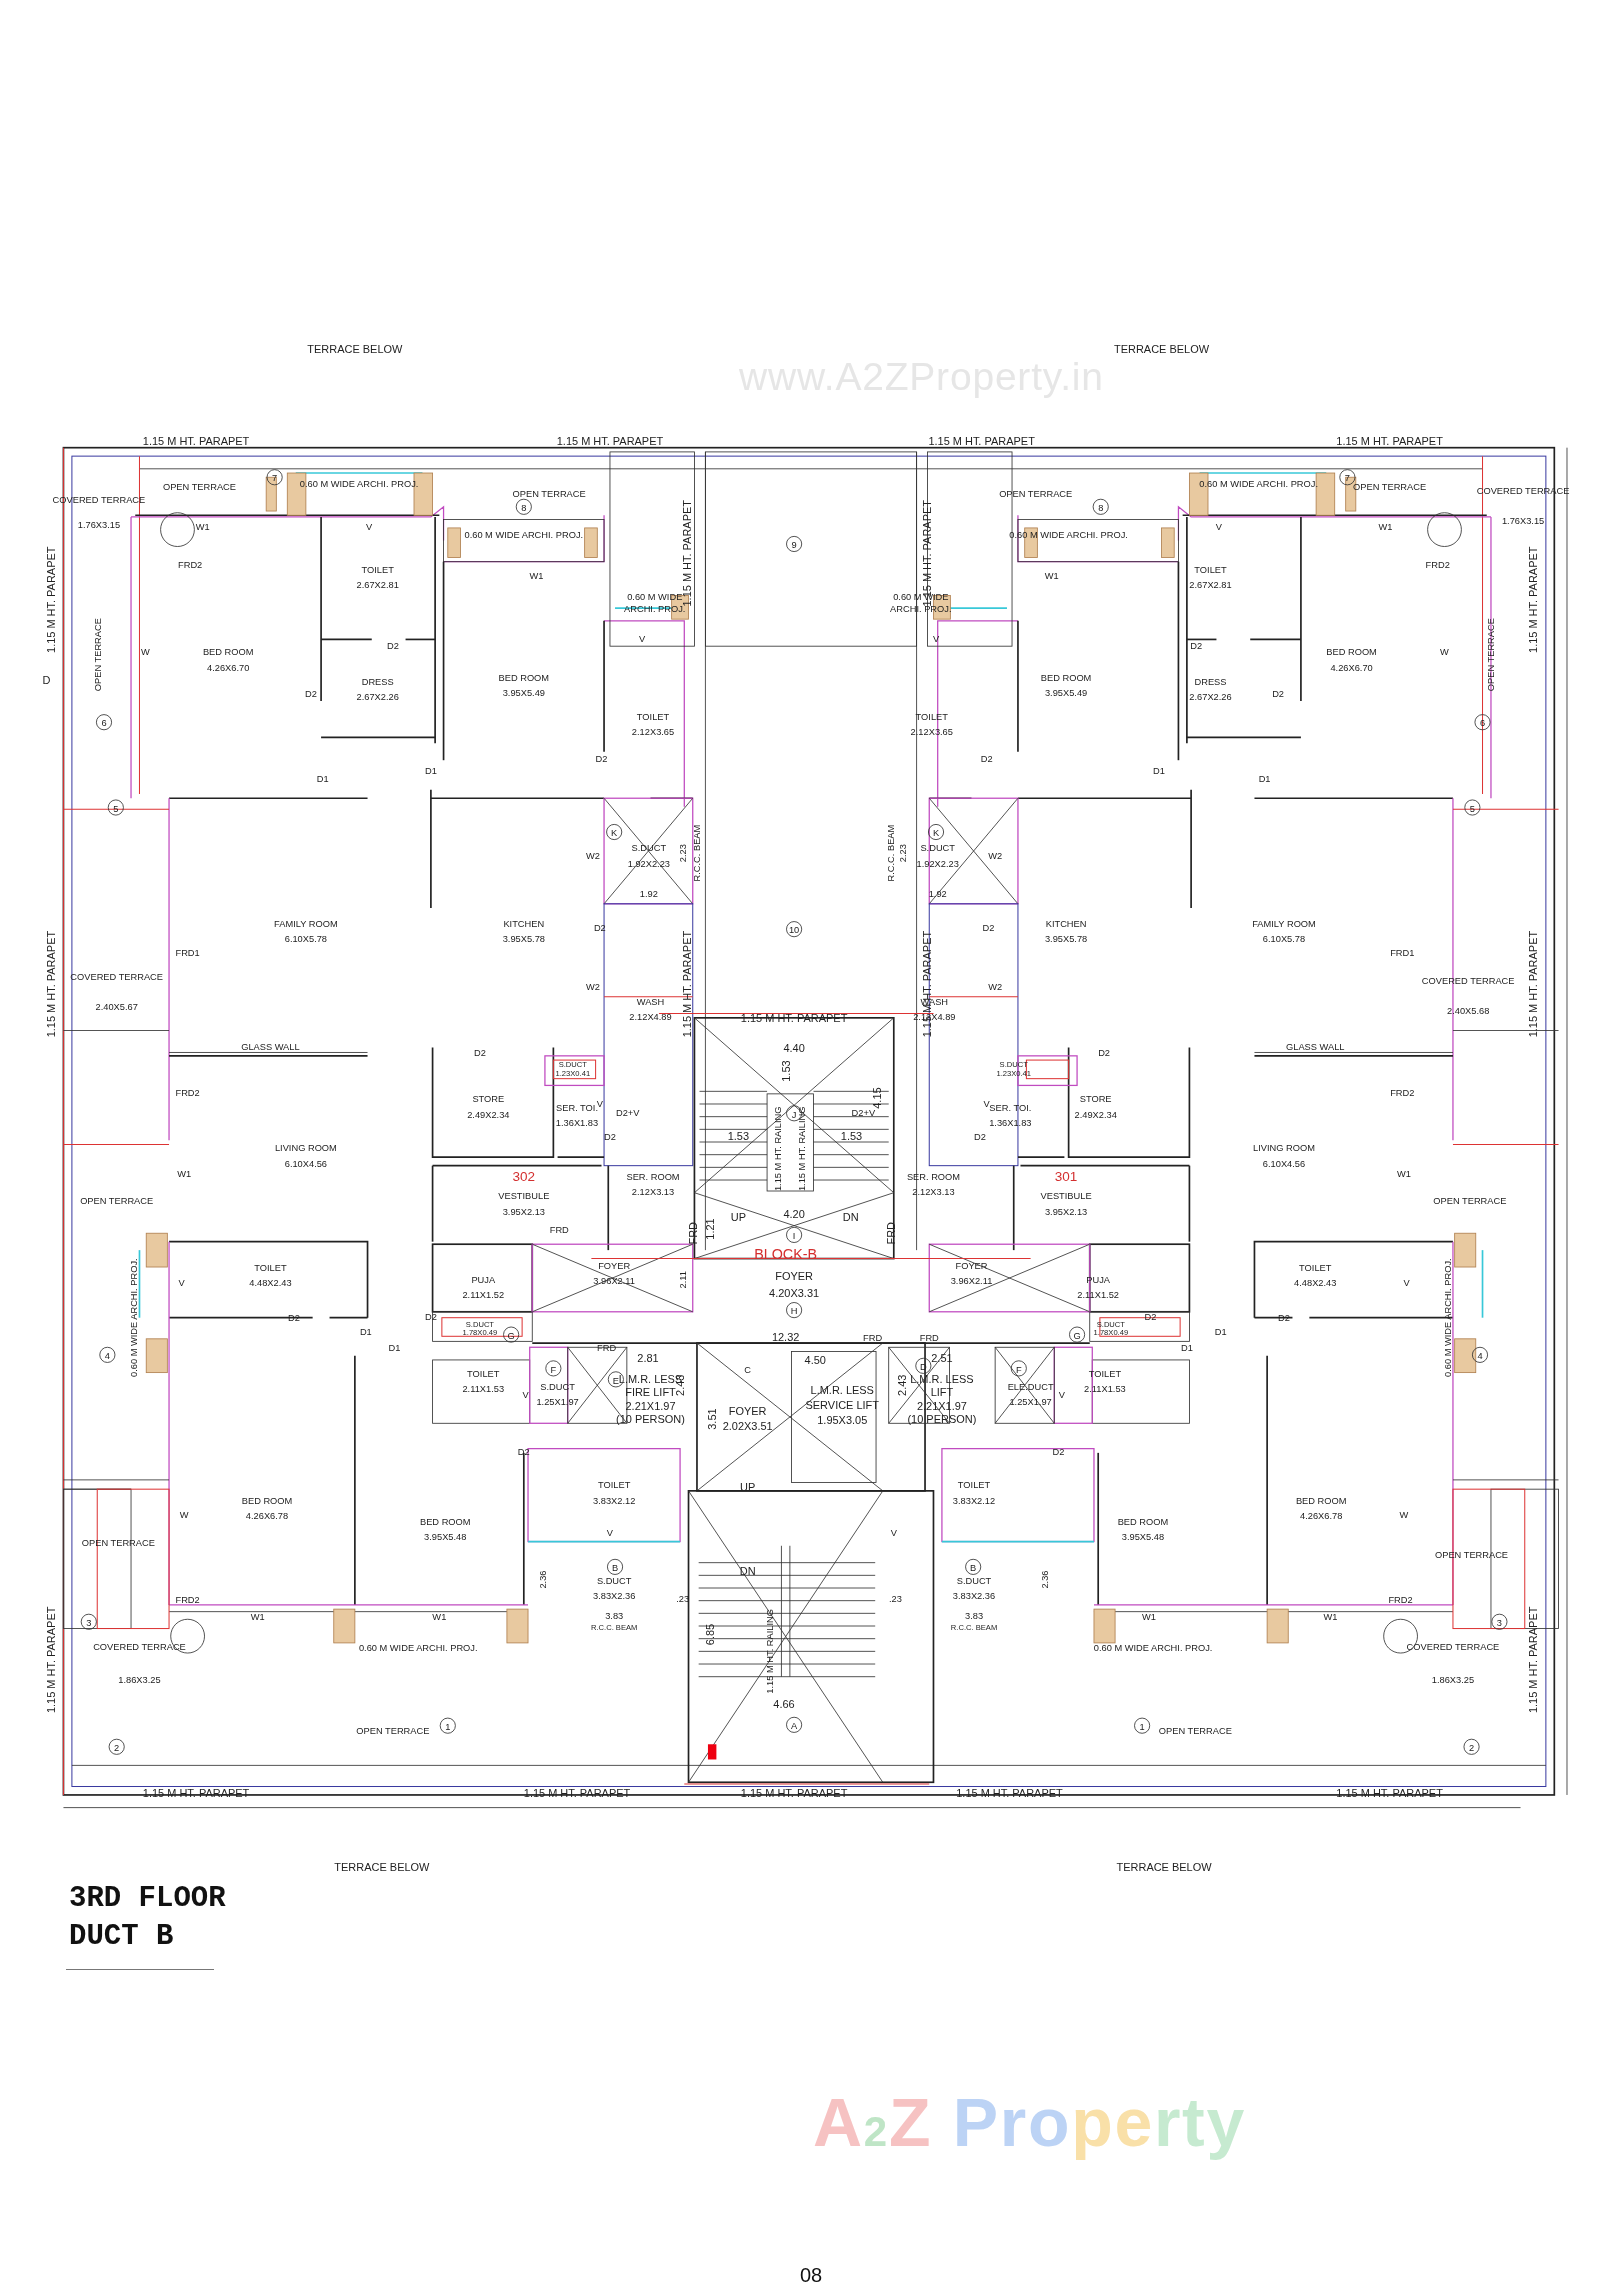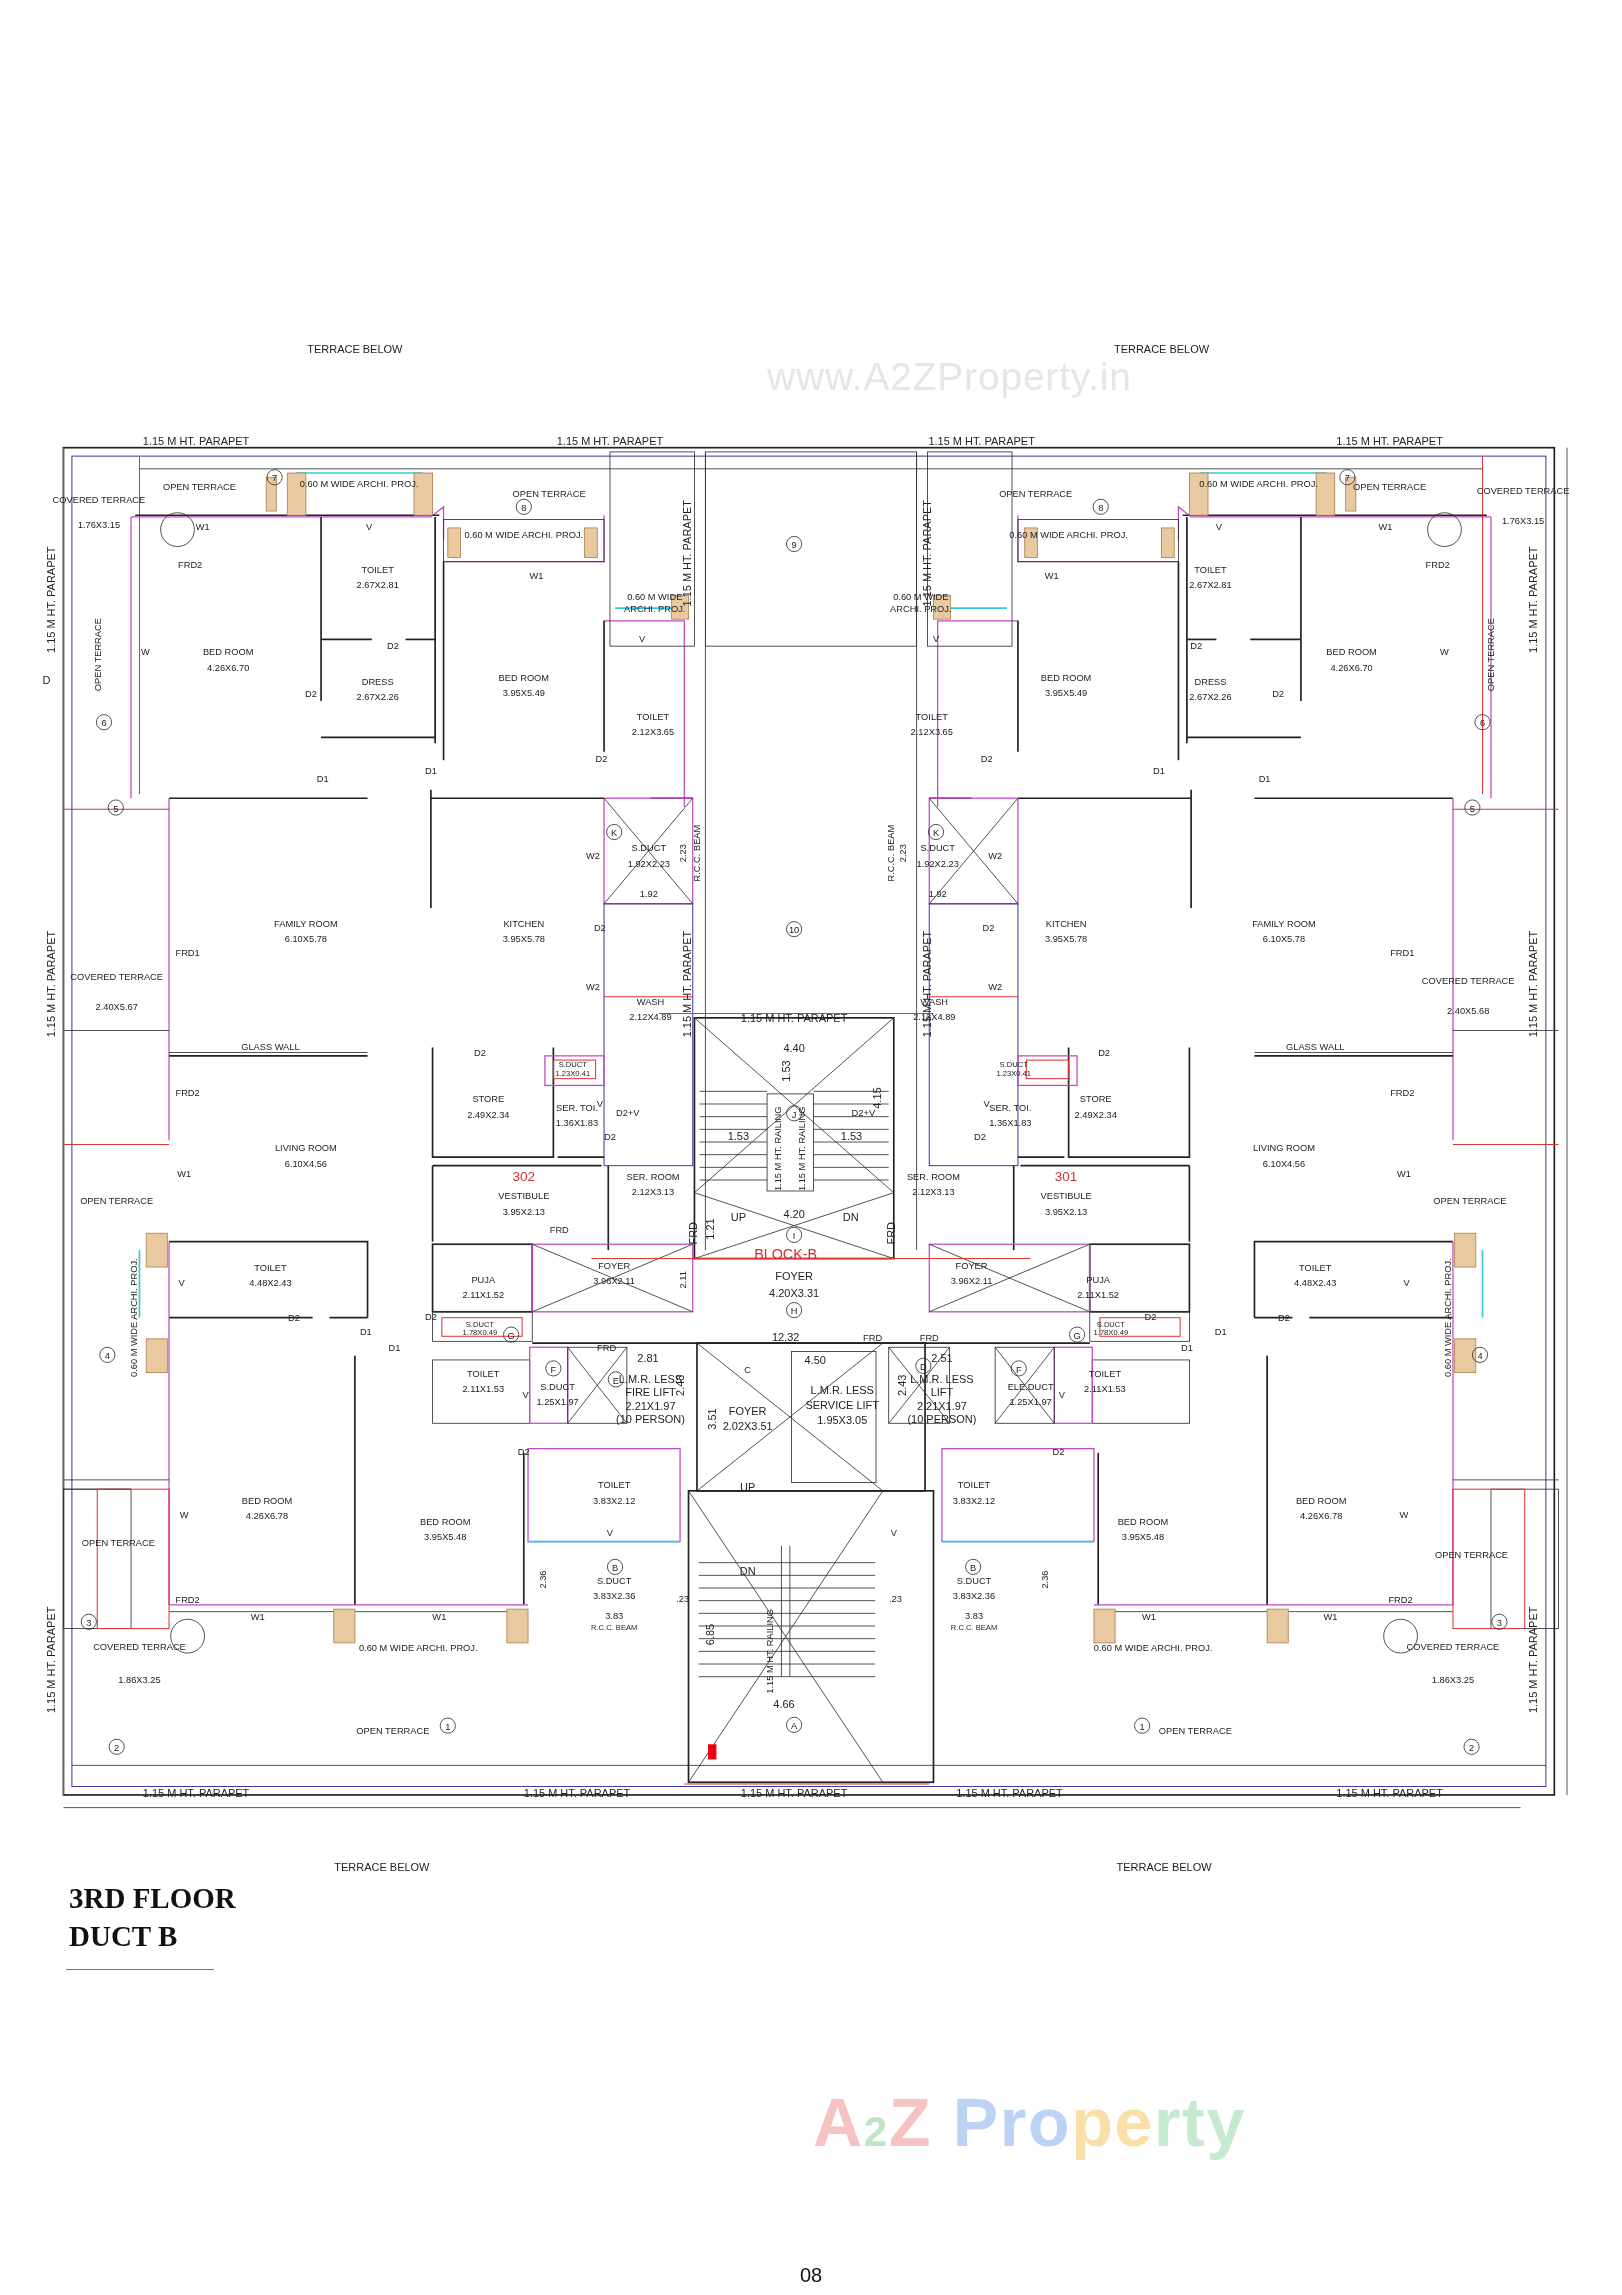--- a/index.html
+++ b/index.html
@@ -9,24 +9,24 @@
   .ts{font-size:11px;}
   .tred{fill:#d32f2f;}
   .wall{stroke:#222;stroke-width:2;fill:none;}
   .thin{stroke:#333;stroke-width:1;fill:none;}
   .mag{stroke:#c04bc0;stroke-width:1.5;fill:none;}
   .red{stroke:#d33;stroke-width:1.2;fill:none;}
   .blue{stroke:#3a3aa0;stroke-width:1.2;fill:none;}
   .cyan{stroke:#38c8d8;stroke-width:2;fill:none;}
   .hatch{fill:#e8c9a0;stroke:#b08050;stroke-width:1;}
   .x{stroke:#333;stroke-width:1;}
-  .watermark-top{position:absolute;left:739px;top:355px;font-size:39px;color:#e6e6e6;font-family:"Liberation Sans",sans-serif;letter-spacing:0.8px;margin-left:28px;}
+  .watermark-top{position:absolute;left:739px;top:355px;font-size:39px;color:#e6e6e6;font-family:"Liberation Sans",sans-serif;letter-spacing:0.8px;}
   .watermark-bottom{position:absolute;left:813px;top:2083px;font-size:68px;font-weight:bold;font-family:"Liberation Sans",sans-serif;letter-spacing:1.7px;text-align:center;}
   .wm-a{color:#f6c2c2;} .wm-2{color:#bfe5c6;} .wm-z{color:#f6c2c2;} .wm-p{color:#bcd3f5;} .wm-r{color:#f9e0a8;} .wm-t{color:#c6ead0;}
-  .title{position:absolute;left:69px;font-weight:bold;font-size:29px;color:#111;font-family:Liberation Serif, serif;}
+  .title{position:absolute;left:69px;font-weight:bold;font-size:29px;color:#111;font-family:Liberation Mono, monospace;}
   .underline{position:absolute;left:66px;top:1969px;width:148px;height:0.8px;background:#777;}
   .pageno{position:absolute;left:794px;top:2264px;font-size:20px;color:#111;width:34px;text-align:center;}
 </style>
 </head>
 <body>
 
 <div class="watermark-top">www.A2ZProperty.in</div>
 
 <svg id="plan" viewBox="0 0 1920 2717" xmlns="http://www.w3.org/2000/svg">
 

